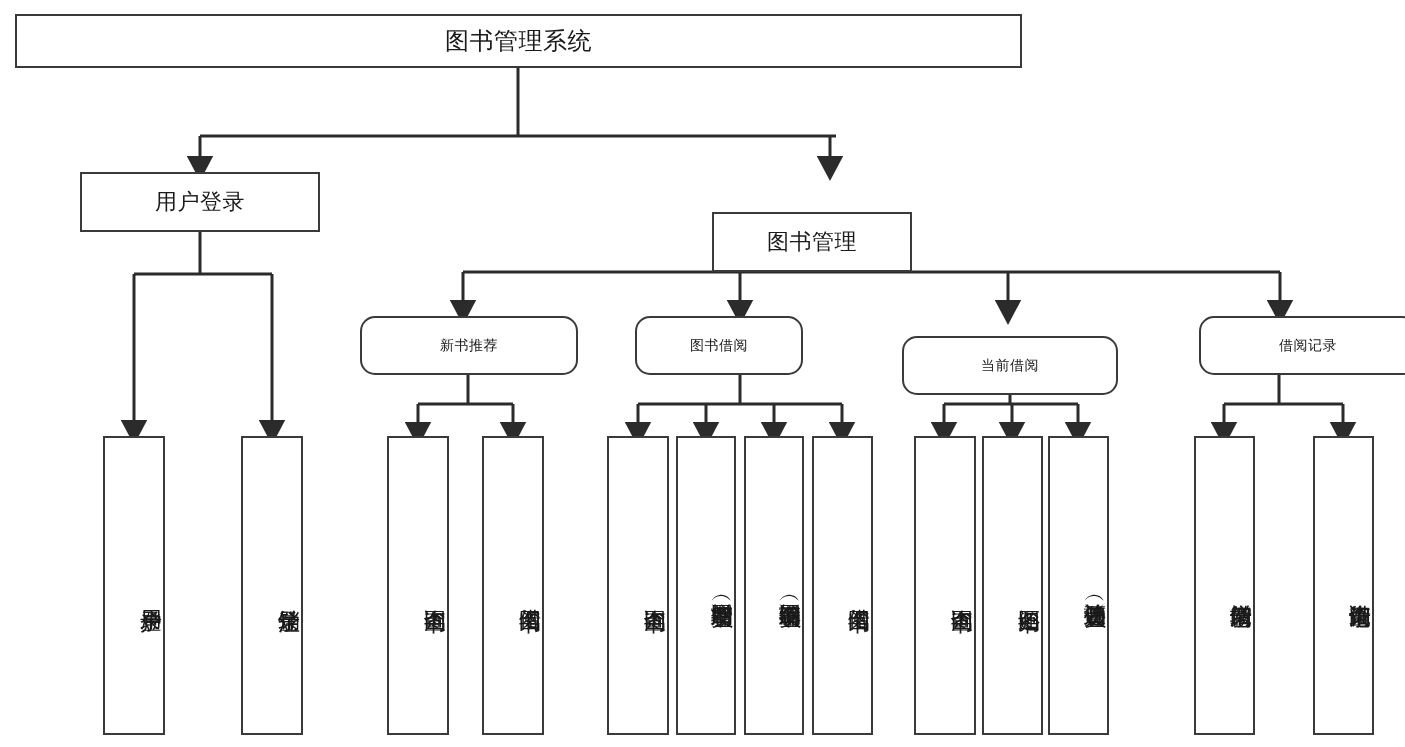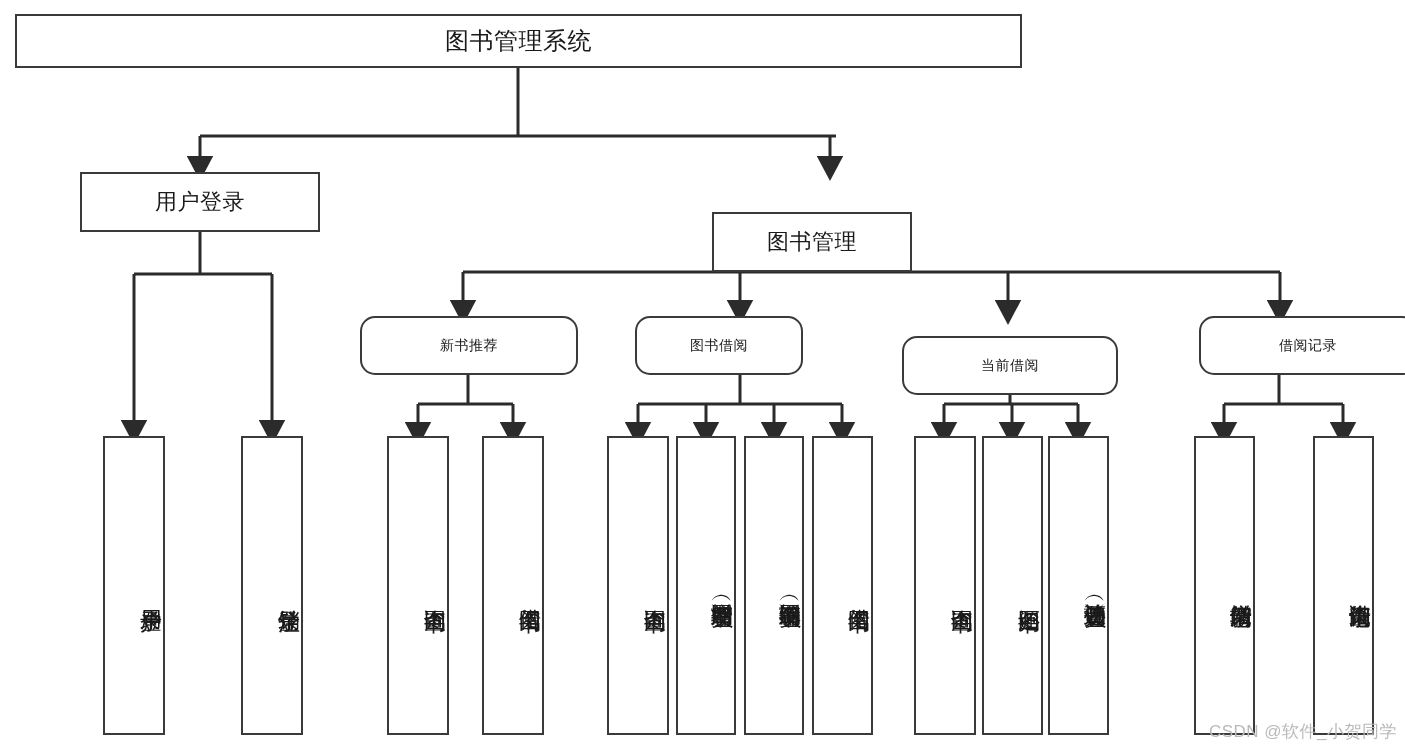--- a/index.html
+++ b/index.html
@@ -201,15 +201,14 @@
   </div>
 
   <div class="node vertical node-leaf tall-text" style="left:1194px; top:436px; width:61px; height:299px;">
     <span>新增借阅记录</span>
   </div>
 
   <div class="node vertical node-leaf tall-text" style="left:1313px; top:436px; width:61px; height:299px;">
     <span>查询借阅记录</span>
   </div>
 
-  <div class="watermark">CSDN @软件_小贺同学</div>
 
 </div>
 
 </body></html>

